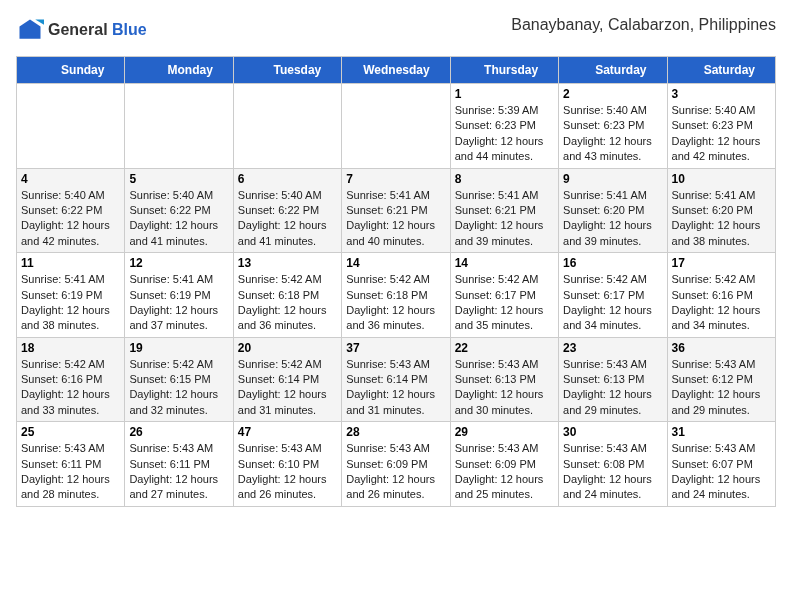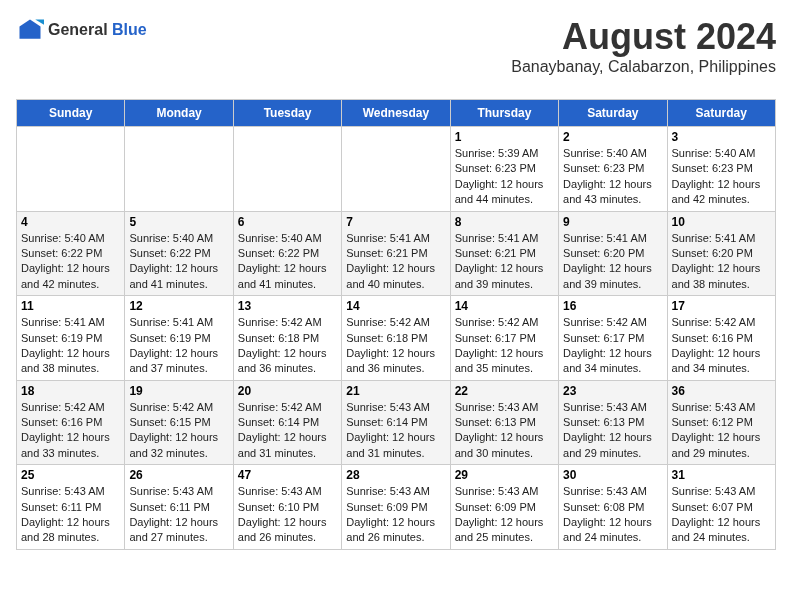--- a/index.html
+++ b/index.html
@@ -7,21 +7,21 @@
       font-family: Arial, sans-serif;
       background: #fff;
       width: 792px;
       min-height: 612px;
       padding: 16px;
     }
     .header-area {
       display: flex;
       justify-content: space-between;
       align-items: flex-start;
-      margin-bottom: 23px;
+      margin-bottom: 12px;
     }
     .logo {
       display: flex;
       align-items: center;
       gap: 4px;
     }
     .logo-text-general { font-size: 16px; font-weight: bold; color: #333; }
     .logo-text-blue { font-size: 16px; font-weight: bold; color: #2563c9; }
     .logo-icon {
       width: 28px;
@@ -31,22 +31,22 @@
     .main-title { font-size: 36px; font-weight: bold; color: #333; }
     .subtitle { font-size: 16px; color: #333; }
     .calendar {
       width: 100%;
       border-collapse: collapse;
       font-size: 11px;
     }
     .calendar th {
       background: #2563c9;
       color: #fff;
-      text-align: center;
-      padding: 6px 4px;
+      text-align: right;
+      padding: 6px 20px;
       font-size: 12px;
       font-weight: bold;
       border: 1px solid #ccc;
     }
     .calendar td {
       border: 1px solid #ccc;
       vertical-align: top;
       padding: 3px 4px;
       width: 108px;
       min-height: 70px;
@@ -77,21 +77,20 @@
       <polygon points="22,4 32,10 32,4" fill="#1a8fd1"></polygon>
     </svg>
     <div>
       <div>
         <span class="logo-text-general">General</span>
         <span class="logo-text-blue">Blue</span>
       </div>
     </div>
   </div>
   <div class="title-area">
-    <div class="main-title">August 2024</div>
     <div class="subtitle">Banaybanay, Calabarzon, Philippines</div>
   </div>
 </div>
 
 <table class="calendar">
   <thead>
     <tr>
       <th>Sunday</th>
       <th>Monday</th>
       <th>Tuesday</th>
@@ -247,21 +246,21 @@
 and 32 minutes.</div>
         </td>
         <td>
           <span class="day-num">20</span>
           <div class="day-detail" style="white-space: pre-line;">Sunrise: 5:42 AM
 Sunset: 6:14 PM
 Daylight: 12 hours
 and 31 minutes.</div>
         </td>
         <td>
-          <span class="day-num">21</span>
+          <span class="day-num">37</span>
           <div class="day-detail" style="white-space: pre-line;">Sunrise: 5:43 AM
 Sunset: 6:14 PM
 Daylight: 12 hours
 and 31 minutes.</div>
         </td>
         <td>
           <span class="day-num">22</span>
           <div class="day-detail" style="white-space: pre-line;">Sunrise: 5:43 AM
 Sunset: 6:13 PM
 Daylight: 12 hours

